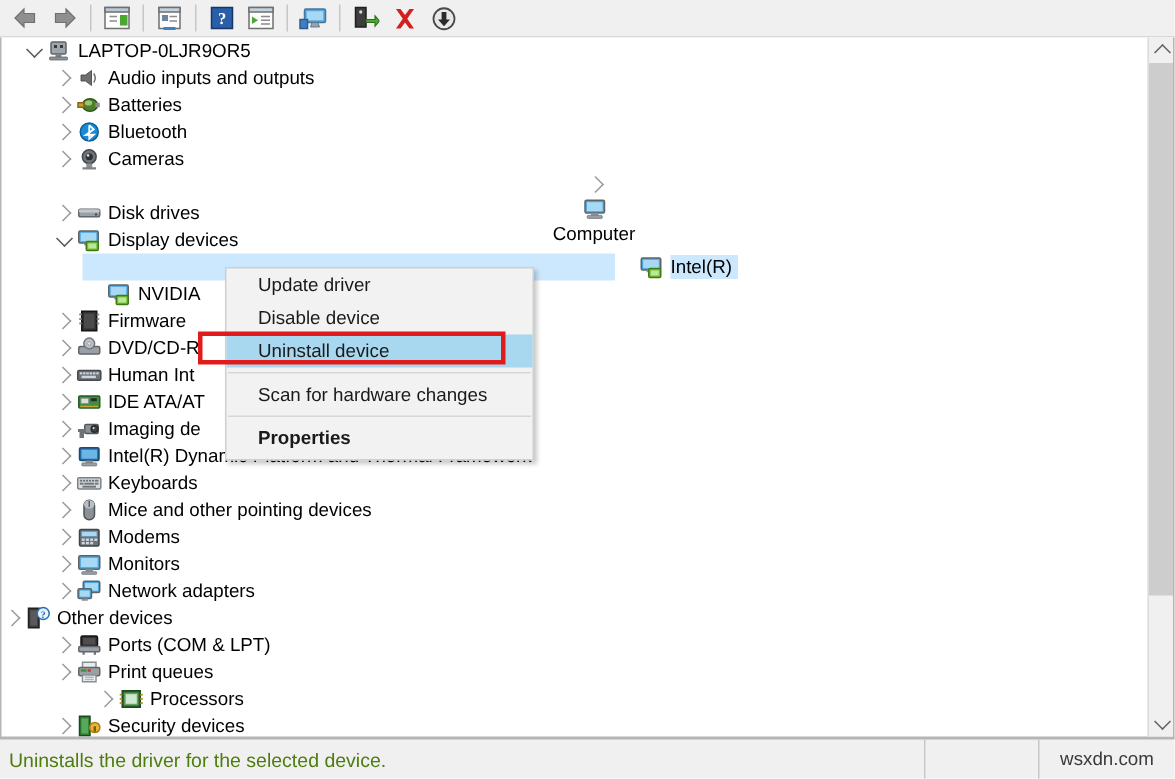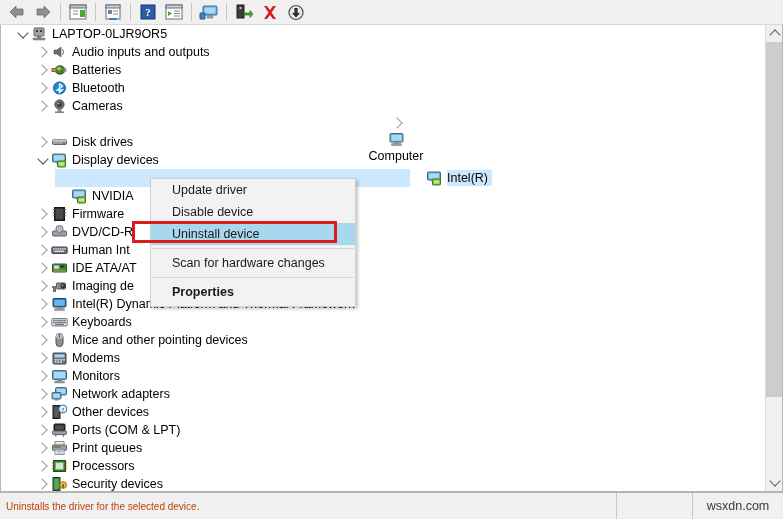--- a/index.html
+++ b/index.html
@@ -198,22 +198,22 @@
     background: #f0f0f0;
     border-top: 1px solid #b5b5b5;
     box-sizing: border-box;
     display: flex;
     align-items: stretch;
   }
   #sb-main {
     flex: 1 1 auto;
     display: flex; align-items: center;
     padding-left: 6px;
-    font-size: 10px;
-    color: #c2410c;
+    font-size: 13px;
+    color: #4d7c0f;
     border-right: 1px solid #c8c8c8;
   }
   #sb-mid {
     width: 75px;
     border-right: 1px solid #c8c8c8;
   }
   #sb-right {
     width: 90px;
     display: flex; align-items: center; justify-content: center;
     font-size: 12.5px;
@@ -590,21 +590,21 @@
           </div>
           <div class="ico"><svg width="17" height="16" viewBox="0 0 17 16">
               <rect x="4.5" y="1.5" width="11" height="7.5" rx="1" fill="#4aa6e0" stroke="#5d6468"></rect>
               <rect x="5.7" y="2.7" width="8.6" height="5.1" fill="#a7d9f4"></rect>
               <rect x="1" y="6.5" width="9" height="6.5" rx="1" fill="#4aa6e0" stroke="#5d6468"></rect>
               <rect x="2.2" y="7.7" width="6.6" height="4.1" fill="#a7d9f4"></rect>
               <rect x="3.5" y="13" width="4" height="1.5" fill="#8b9196"></rect>
             </svg></div>
           <div class="lbl">Network adapters</div>
         </div>
-        <div class="row" style="padding-left: 34px;">
+        <div class="row" style="">
           <div class="twisty">
             <div class="chev"></div>
           </div>
           <div class="ico"><svg width="17" height="16" viewBox="0 0 17 16">
               <rect x="2" y="1.5" width="7" height="13" fill="#3d3d3d" stroke="#1f1f1f"></rect>
               <rect x="3.2" y="3" width="4.6" height="10" fill="#5a5a5a"></rect>
               <circle cx="11.8" cy="5" r="4" fill="#e8f3fb" stroke="#2a6fb0" stroke-width="1"></circle>
               <text x="11.8" y="8" font-size="6.5" font-family="Liberation Serif, serif" font-weight="bold" fill="#2a6fb0" text-anchor="middle">?</text>
             </svg></div>
           <div class="lbl">Other devices</div>
@@ -630,21 +630,21 @@
               <rect x="4" y="1.5" width="9" height="4" fill="#e8ecef" stroke="#8a8f93"></rect>
               <rect x="1.5" y="5" width="14" height="5.5" rx="1" fill="#9aa0a5" stroke="#60656a"></rect>
               <rect x="2.8" y="6.2" width="4" height="1.6" fill="#3f8f3f"></rect>
               <rect x="7.5" y="6.2" width="2" height="1.6" fill="#c0392b"></rect>
               <rect x="4" y="10" width="9" height="4.5" fill="#f4f6f7" stroke="#8a8f93"></rect>
               <line x1="5.5" y1="11.5" x2="11.5" y2="11.5" stroke="#b0b5b9"></line>
               <line x1="5.5" y1="13" x2="11.5" y2="13" stroke="#b0b5b9"></line>
             </svg></div>
           <div class="lbl">Print queues</div>
         </div>
-        <div class="row" style="padding-left: 34px;">
+        <div class="row" style="padding-left: 34px; margin-left: 28px;">
           <div class="twisty">
             <div class="chev"></div>
           </div>
           <div class="ico"><svg width="17" height="16" viewBox="0 0 17 16">
               <rect x="2.5" y="2.5" width="12" height="11" fill="#2f6d2f" stroke="#1b4a1b"></rect>
               <rect x="4.3" y="4.3" width="8.4" height="7.4" fill="#cfe9cf" stroke="#6aa06a"></rect>
               <rect x="0.8" y="4.5" width="1.7" height="1.2" fill="#b39227"></rect>
               <rect x="0.8" y="7.3" width="1.7" height="1.2" fill="#b39227"></rect>
               <rect x="0.8" y="10.1" width="1.7" height="1.2" fill="#b39227"></rect>
               <rect x="14.5" y="4.5" width="1.7" height="1.2" fill="#b39227"></rect>

